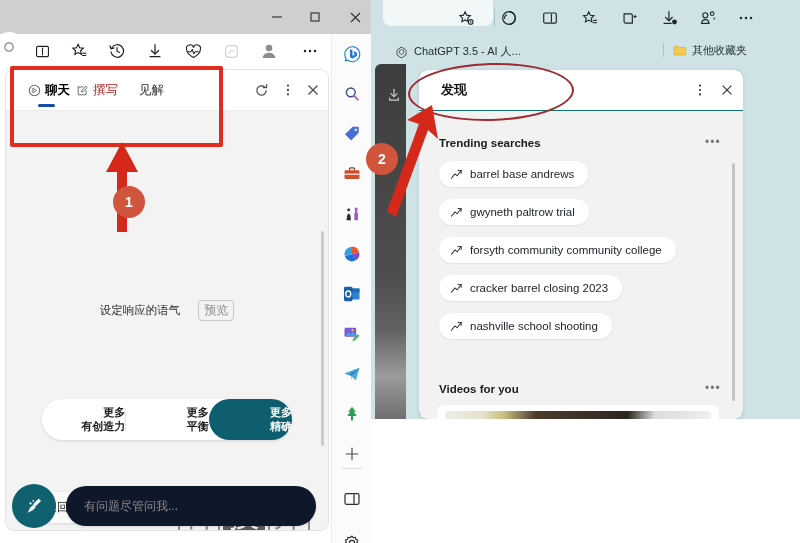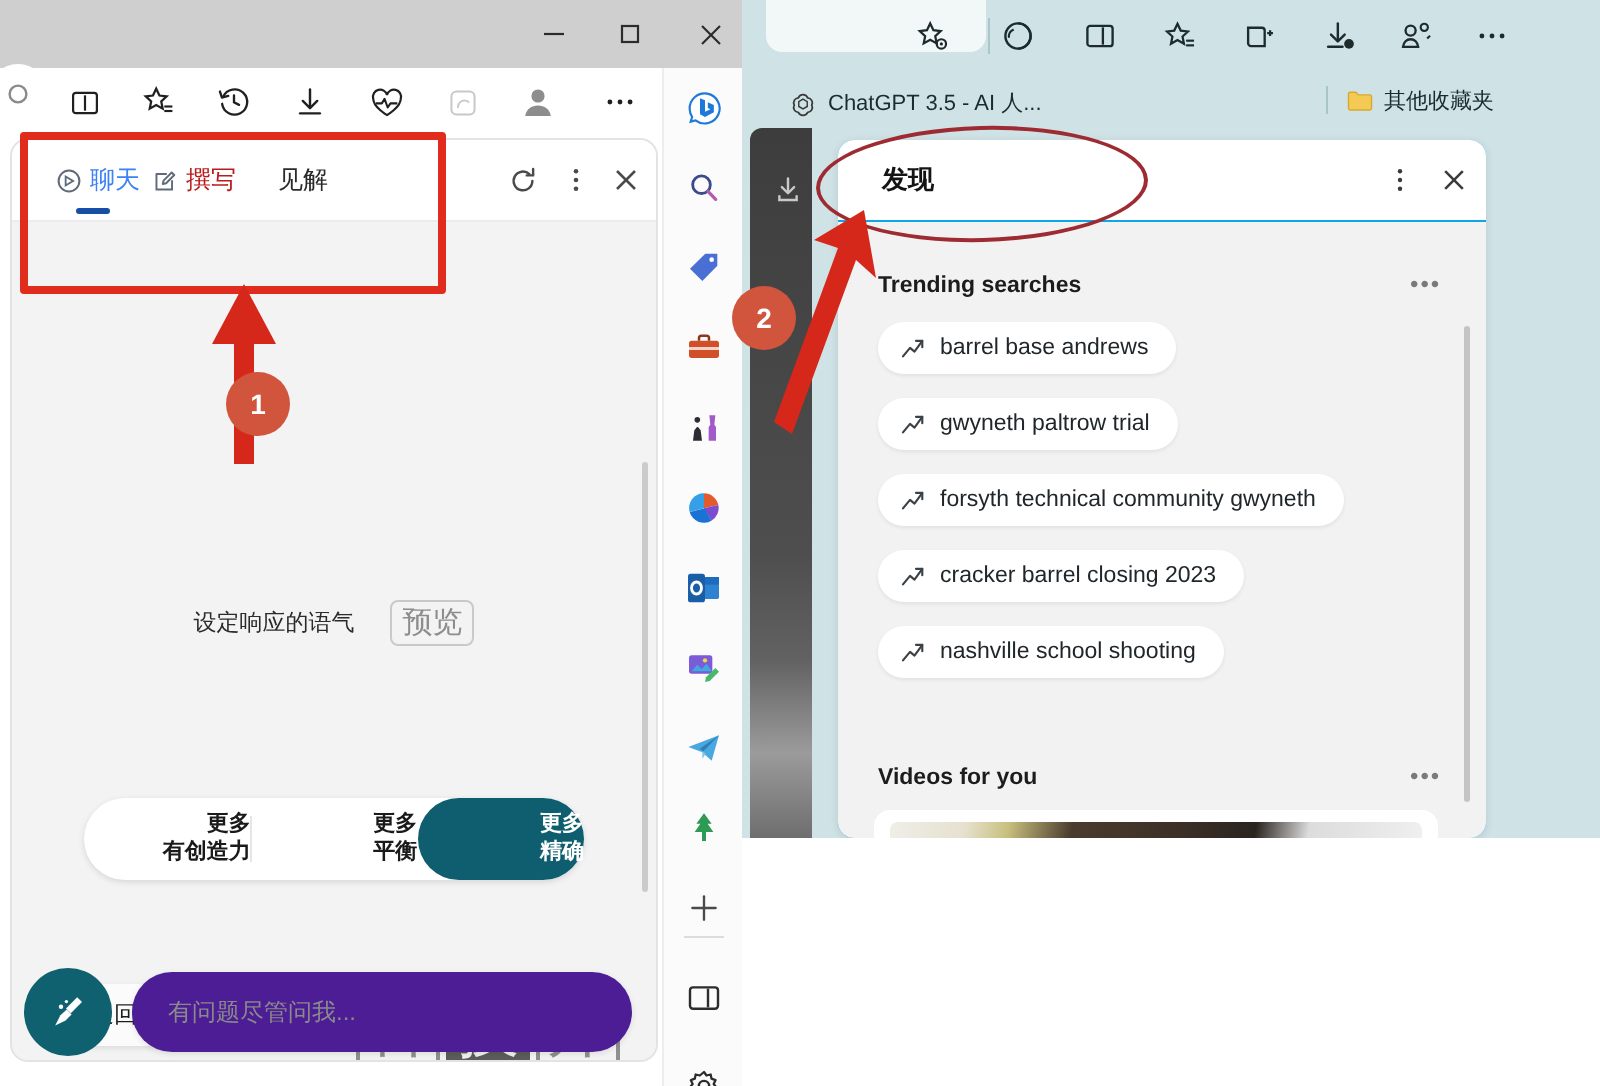--- a/index.html
+++ b/index.html
@@ -61,21 +61,21 @@
     background:#f3f3f3;border-radius:8px;overflow:hidden;
     box-shadow:0 0 0 1px #e3e3e3;
   }
   #copilot-header{
     position:absolute;left:0;top:0;width:322px;height:40px;
     background:#ffffff;border-bottom:1px solid #ececec;
   }
   .cp-tab{
     position:absolute;top:9px;height:22px;
     display:flex;align-items:center;gap:4px;
-    font-size:12.5px;color:#3b82f6;font-weight:normal;cursor:pointer;
+    font-size:12.5px;color:#000000;font-weight:bold;cursor:pointer;
   }
   #cp-tab-chat{left:22px;}
   #cp-tab-compose{left:70px;font-weight:normal;color:#b91c1c;}
   #cp-tab-insights{left:133px;font-weight:normal;color:#2a2a2a;}
   .cp-tab .ti{display:inline-flex;width:13px;height:13px;color:#5f6b78;}
   #cp-tab-chat-underline{
     position:absolute;left:32px;top:34px;width:17px;height:2.5px;
     background:#174ea6;border-radius:2px;
   }
   .cp-hdr-btn{
@@ -87,21 +87,21 @@
   #cp-close{left:297px;}
 
   #copilot-body{position:absolute;left:0;top:41px;width:322px;height:419px;background:#f3f3f3;}
 
   #tone-row{
     position:absolute;left:0;top:189px;width:322px;
     display:flex;align-items:center;justify-content:center;gap:18px;
   }
   #tone-label{font-size:11.5px;color:#2b2b2b;}
   #tone-preview{
-    font-size:15px;color:#8d8d8d;border:1px solid #c9c9c9;
+    font-size:12px;color:#8d8d8d;border:1px solid #c9c9c9;
     border-radius:4px;padding:1px 5px;background:#f3f3f3;
   }
   #tone-buttons{
     position:absolute;left:36px;top:288px;width:250px;height:41px;
     background:#ffffff;border-radius:21px;display:flex;
     box-shadow:0 1px 3px rgba(0,0,0,.12);
   }
   .tone-btn{
     flex:1;display:flex;flex-direction:column;align-items:flex-end;justify-content:center;
     font-size:11px;line-height:1.25;color:#1a1a1a;font-weight:bold;cursor:pointer;
@@ -123,21 +123,21 @@
   #composer-row{
     position:absolute;left:6px;top:475px;width:322px;height:62px;
     display:flex;align-items:center;gap:10px;
   }
   #broom-btn{
     width:44px;height:44px;border-radius:50%;background:#10616f;
     margin-left:6px;display:flex;align-items:center;justify-content:center;
     color:#ffffff;cursor:pointer;flex:none;
   }
   #composer-input{
-    flex:1;height:40px;border-radius:20px;background:#4c1d95;
+    flex:1;height:40px;border-radius:20px;background:#0f172a;
     display:flex;align-items:center;padding:0 18px;
     font-size:12px;color:#8a8a8a;margin-right:12px;
     box-shadow:0 1px 3px rgba(0,0,0,.10);
   }
   #cp-scrollbar{
     position:absolute;left:315px;top:120px;width:3px;height:215px;
     background:#cbcbcb;border-radius:2px;
   }
 
   
@@ -211,21 +211,21 @@
   #rw-page-dark{
     position:absolute;left:4px;top:0;width:31px;height:355px;
     background:linear-gradient(180deg,#3d3d3d 0%,#4a4a4a 45%,#4e4e4e 60%,#626262 75%,#9b9b9b 88%,#6e6e6e 100%);
     border-top-left-radius:6px;
   }
   #rw-dl-icon{
     position:absolute;left:10px;top:22px;width:18px;height:18px;color:#c9c9c9;
   }
   #discover-panel{
     position:absolute;left:48px;top:6px;width:324px;height:349px;
-    background:#0ea5e9;border-radius:8px;overflow:hidden;
+    background:#0f766e;border-radius:8px;overflow:hidden;
     box-shadow:0 1px 4px rgba(0,0,0,.12);
   }
   #dp-header{
     position:absolute;left:0;top:0;width:324px;height:40px;background:#ffffff;
   }
   #dp-title{
     position:absolute;left:22px;top:11px;font-size:13px;font-weight:bold;color:#141414;
   }
   .dp-hdr-btn{
     position:absolute;top:11px;width:18px;height:18px;
@@ -712,21 +712,21 @@
                   </svg>
                 <span>gwyneth paltrow trial</span>
               </div>
             </div>
             <div class="trend-row">
               <div class="trend-chip">
                 <svg class="tr-ico" viewBox="0 0 14 14">
                     <polyline points="1.6,11 5.4,6.4 7.8,8.4 12,2.6" fill="none" stroke="currentColor" stroke-width="1.15" stroke-linecap="round" stroke-linejoin="round"></polyline>
                     <polyline points="8.6,2.6 12,2.6 12,6" fill="none" stroke="currentColor" stroke-width="1.15" stroke-linecap="round" stroke-linejoin="round"></polyline>
                   </svg>
-                <span>forsyth technical community gwyneth</span>
+                <span>forsyth community community college</span>
               </div>
             </div>
             <div class="trend-row">
               <div class="trend-chip">
                 <svg class="tr-ico" viewBox="0 0 14 14">
                     <polyline points="1.6,11 5.4,6.4 7.8,8.4 12,2.6" fill="none" stroke="currentColor" stroke-width="1.15" stroke-linecap="round" stroke-linejoin="round"></polyline>
                     <polyline points="8.6,2.6 12,2.6 12,6" fill="none" stroke="currentColor" stroke-width="1.15" stroke-linecap="round" stroke-linejoin="round"></polyline>
                   </svg>
                 <span>cracker barrel closing 2023</span>
               </div>

